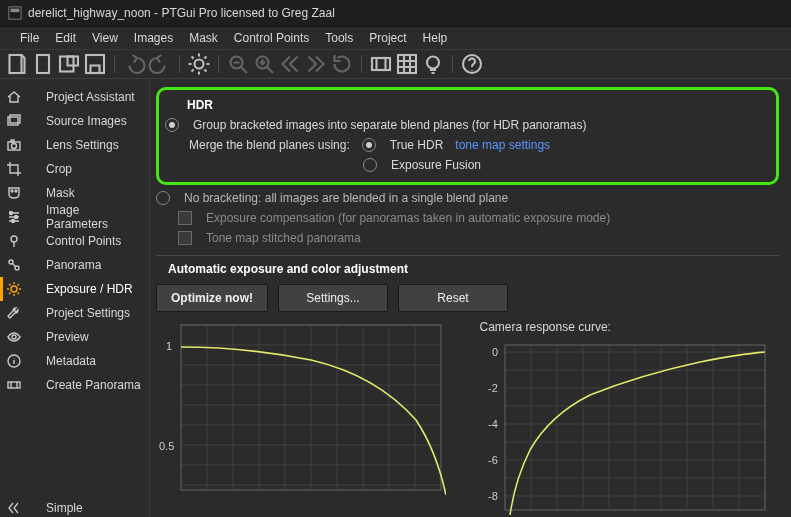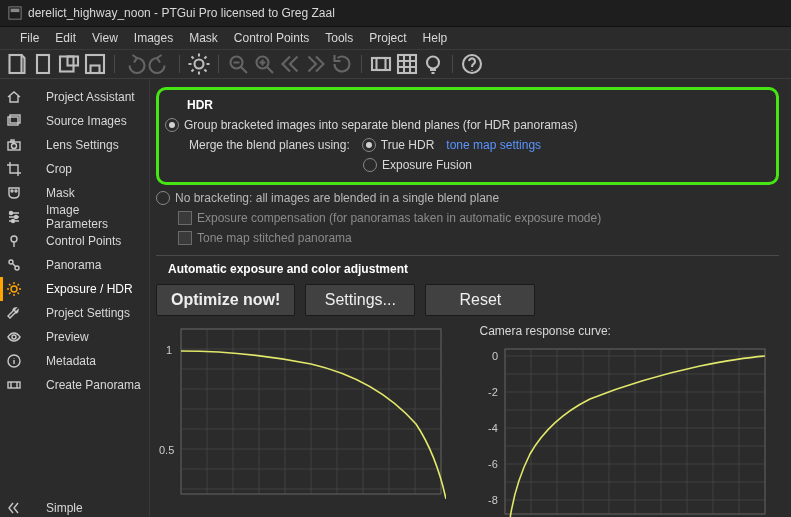--- a/index.html
+++ b/index.html
@@ -33,30 +33,30 @@
   .sbitem{display:flex;align-items:center;height:24px;padding:0 6px;gap:24px;color:var(--text);cursor:default}
   .sbitem.active{color:#fff}
   .sbitem.active::before{content:"";position:absolute;left:0;width:3px;height:24px;background:var(--accent)}
   .sbitem{position:relative}
   .sbitem svg{stroke:#c8c8c8;fill:none;stroke-width:1.4;width:16px;height:16px;flex-shrink:0}
   .sbitem.active svg{stroke:var(--accent)}
   .sbspacer{flex:1}
   .content{flex:1;background:var(--bg);padding:8px 12px 0 6px;overflow:hidden;position:relative}
   .highlightbox{border:3px solid var(--highlight);border-radius:10px;padding:8px 10px 10px 6px;margin-bottom:4px}
   .section-title{font-weight:600;color:#fff;margin:0 0 6px 22px}
-  .radio-row{display:flex;align-items:flex-start;gap:5px;margin:6px 0 4px 0;color:var(--text)}
+  .radio-row{display:flex;align-items:flex-start;gap:14px;margin:6px 0 4px 0;color:var(--text)}
   .radio{width:12px;height:12px;border:1px solid #888;border-radius:50%;display:inline-flex;align-items:center;justify-content:center;flex-shrink:0}
   .radio.checked::after{content:"";width:6px;height:6px;background:#d0d0d0;border-radius:50%}
   .subrow{margin-left:24px;display:flex;align-items:center;gap:12px;margin-top:6px}
   .checkbox{width:12px;height:12px;border:1px solid #6a6a6a;display:inline-block;flex-shrink:0;background:#3a3a3a}
   a.link{color:var(--link);}
   .hr{height:1px;background:#4a4a4a;margin:10px 0 6px 0}
   .subsection-title{font-weight:600;color:#fff;margin:6px 0 8px 12px}
   .btnrow{display:flex;gap:10px;margin:0 0 8px 0}
-  .btn{background:#414141;border:1px solid #1a1a1a;color:#eee;padding:6px 14px;min-width:80px;text-align:center;font-size:16px;border-radius:2px}
+  .btn{background:#414141;border:1px solid #1a1a1a;color:#eee;padding:6px 14px;min-width:80px;text-align:center;font-size:12px;border-radius:2px}
   .btn.primary{font-weight:600}
   .charts{display:flex;gap:24px}
   .chartblock{flex:1}
   .chart-title{color:var(--text);margin-bottom:6px}
   .indent{margin-left:22px}
   .indent2{margin-left:160px}
 </style>
 </head>
 <body>
 

